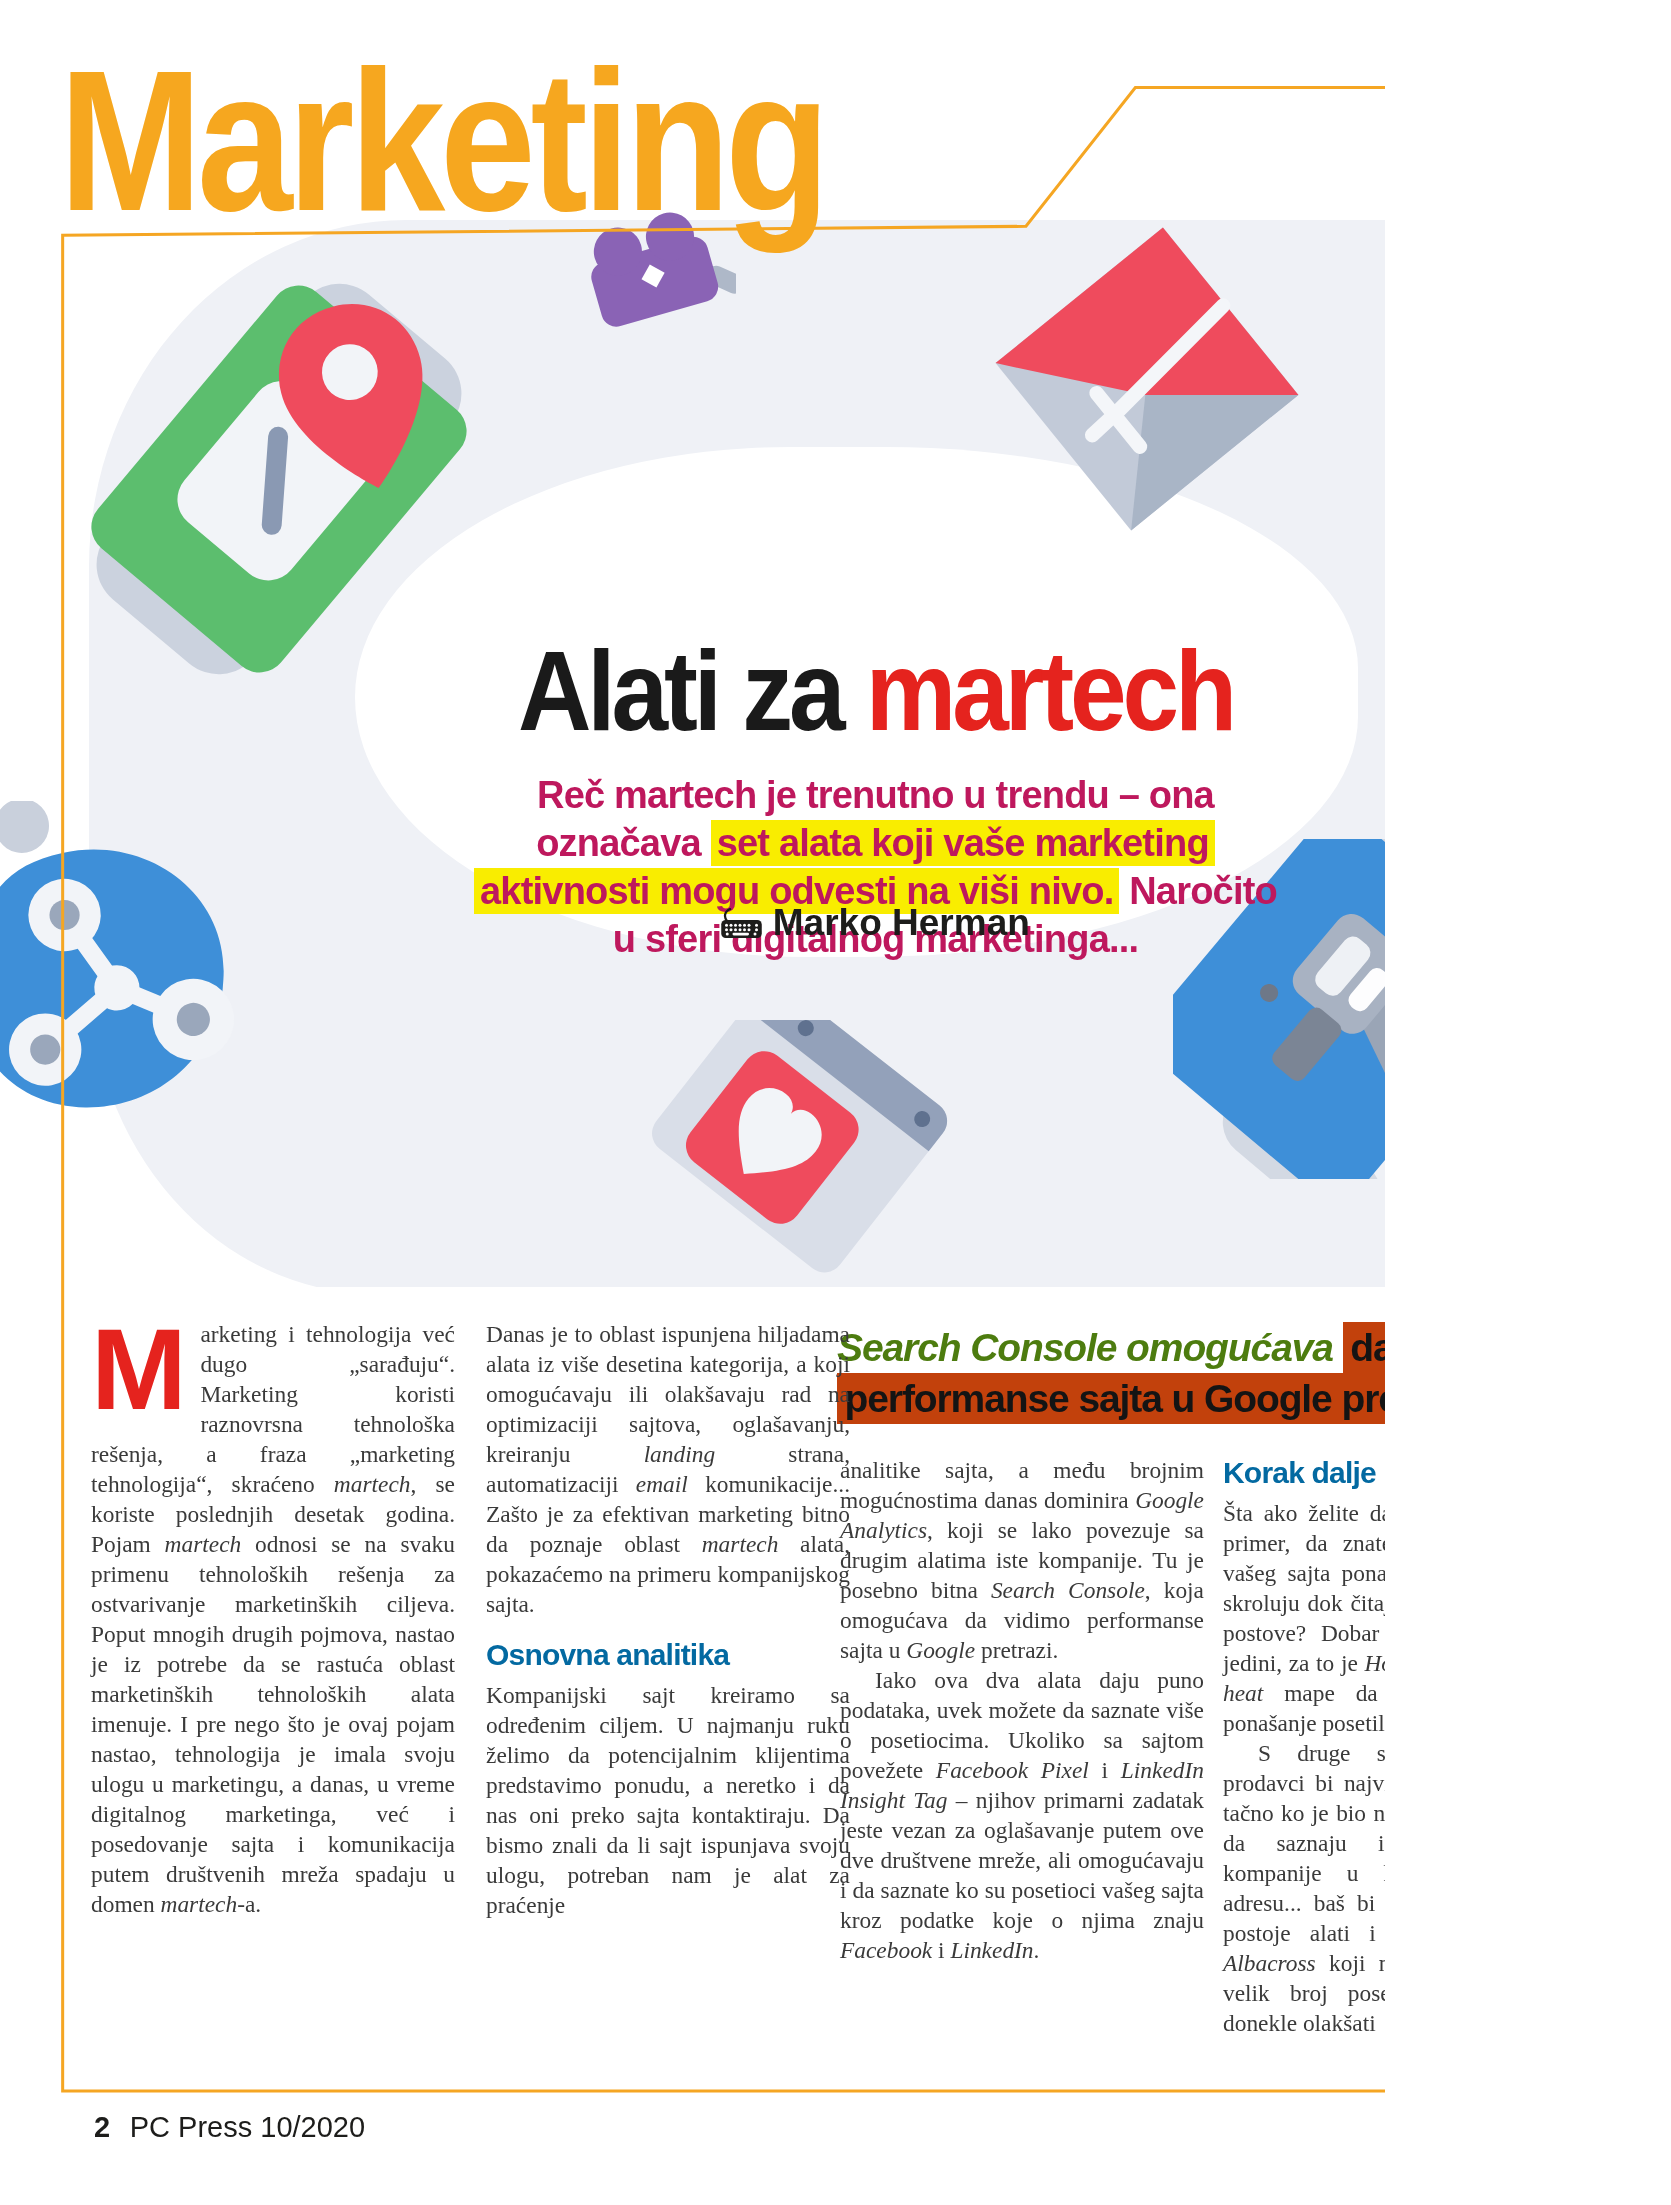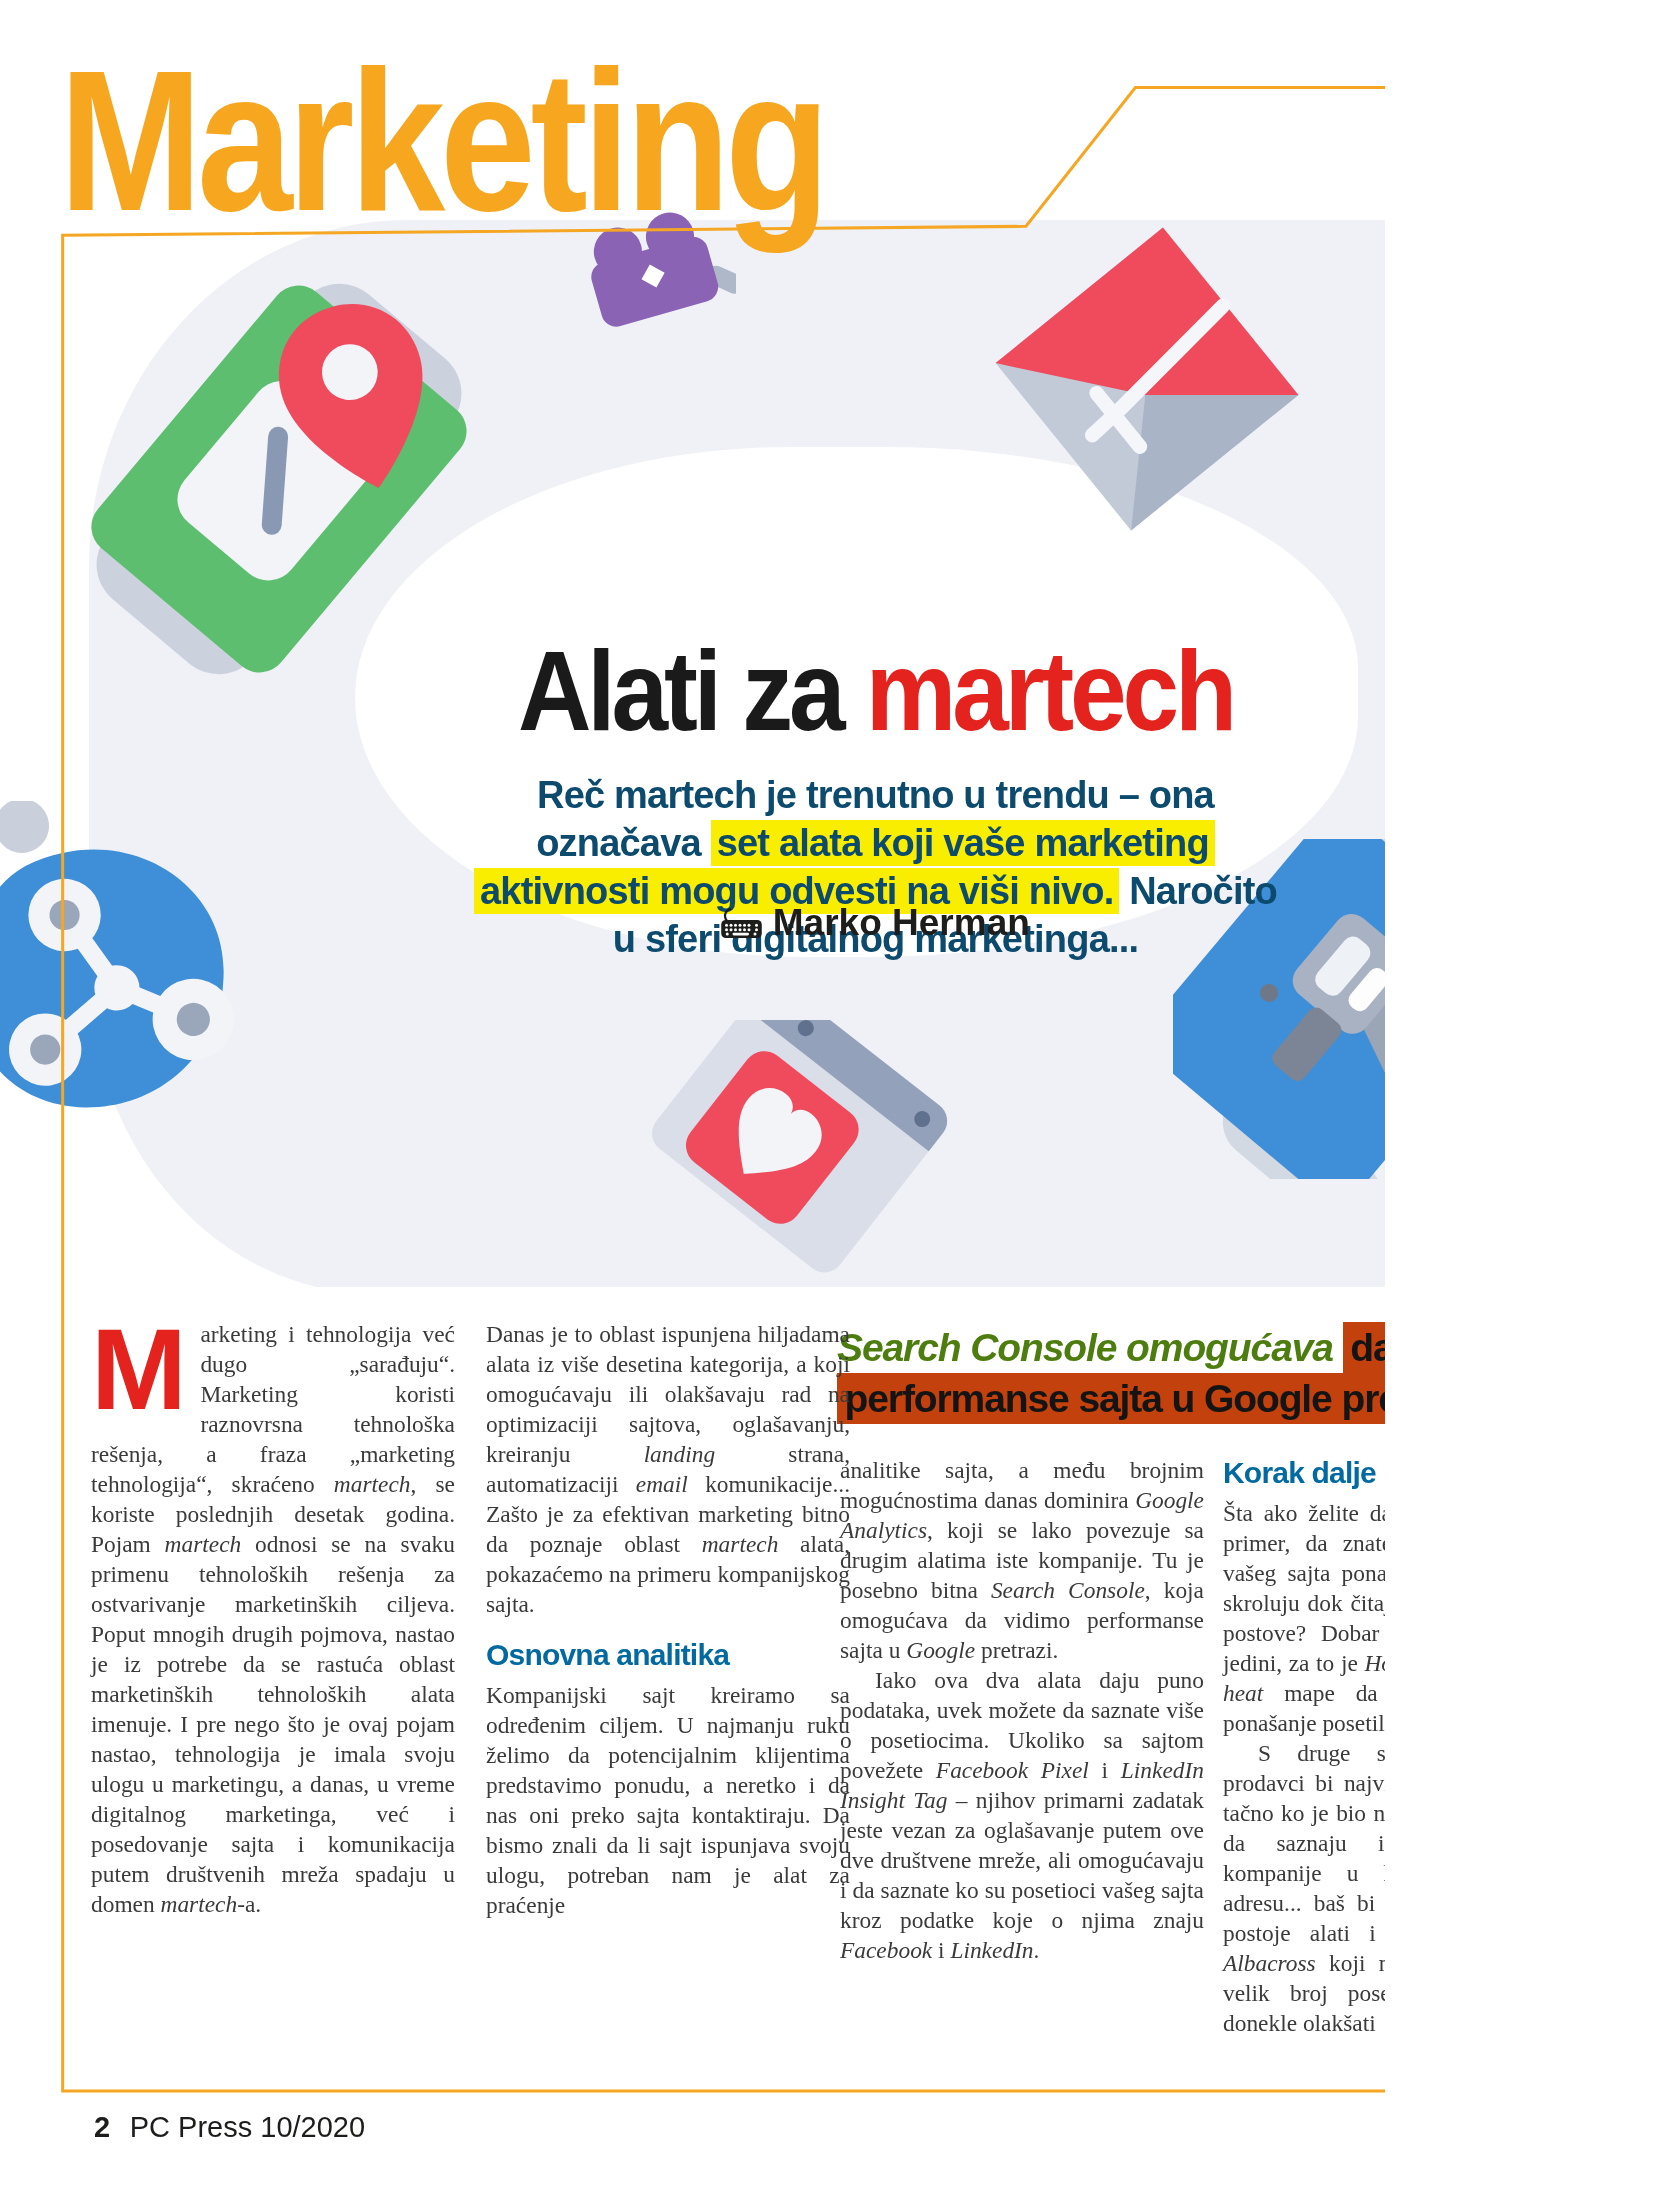--- a/index.html
+++ b/index.html
@@ -17,21 +17,21 @@
   
   .marketing{position:absolute;left:59px;top:26px;margin:0;z-index:4;
              font-size:200px;font-weight:700;letter-spacing:-6px;color:#F6A71F;
              transform:scaleX(.86);transform-origin:left top;white-space:nowrap;}
   
   .title{position:absolute;left:317px;top:626px;width:1117px;z-index:5;text-align:center;
          font-size:113px;font-weight:700;letter-spacing:-4.5px;color:#1A1A1A;
          transform:scaleX(.9);transform-origin:center top;white-space:nowrap;}
   .title .red{color:#E5231E;}
   .subtitle{position:absolute;left:317px;top:771px;width:1117px;z-index:5;text-align:center;
-            font-size:38px;line-height:48px;font-weight:700;letter-spacing:-0.8px;color:#0c4a6e;}
+            font-size:38px;line-height:48px;font-weight:700;letter-spacing:-0.8px;color:#be185d;}
   .subtitle .hl{background:#F9ED00;padding:2.3px 6px;}
   .byline{position:absolute;left:317px;top:902px;width:1117px;z-index:5;display:flex;
           justify-content:center;align-items:center;gap:10.6px;font-size:37px;font-weight:700;color:#1D1D1B;}
   
   .pq{position:absolute;z-index:5;font-weight:700;font-size:39px;line-height:48px;letter-spacing:-1.1px;}
   .pq .teal{color:#4d7c0f;font-style:italic;}
   .pq .hl{background:#c2410c;color:#141414;padding:1.5px 7.5px;display:inline-block;}
   .pq-search{left:837px;top:1322px;width:800px;}
   .pq-warning{left:89px;top:1992px;width:739px;}
   

